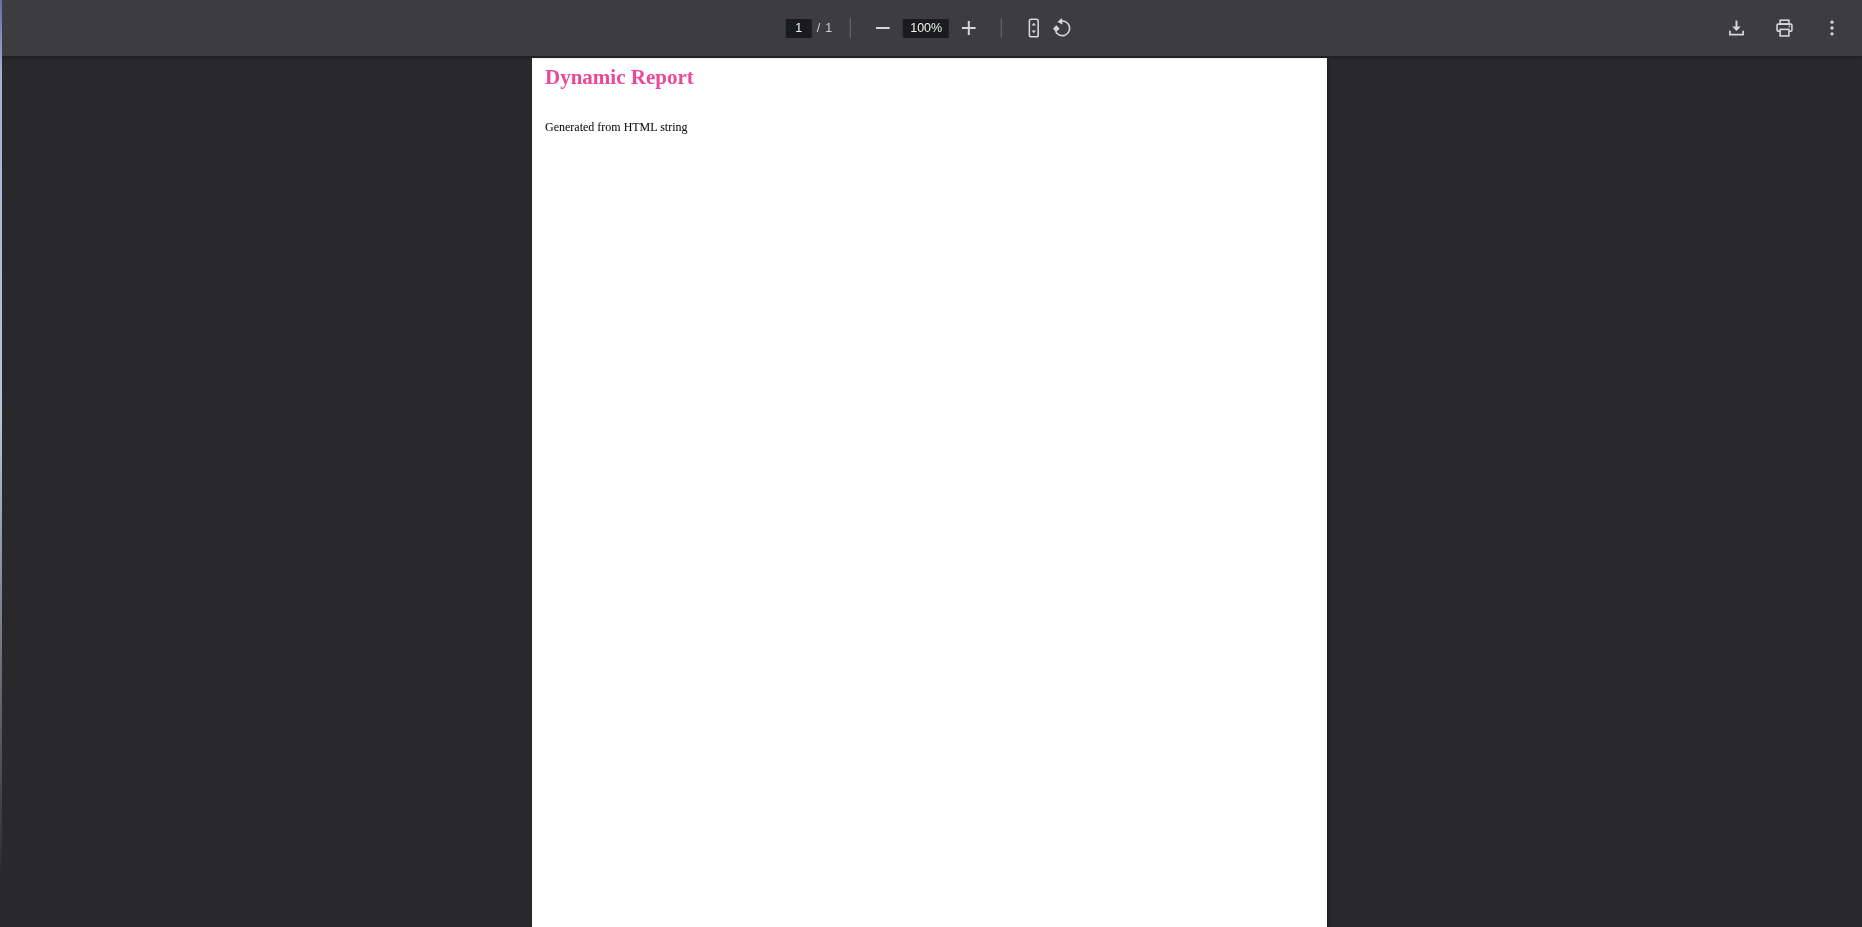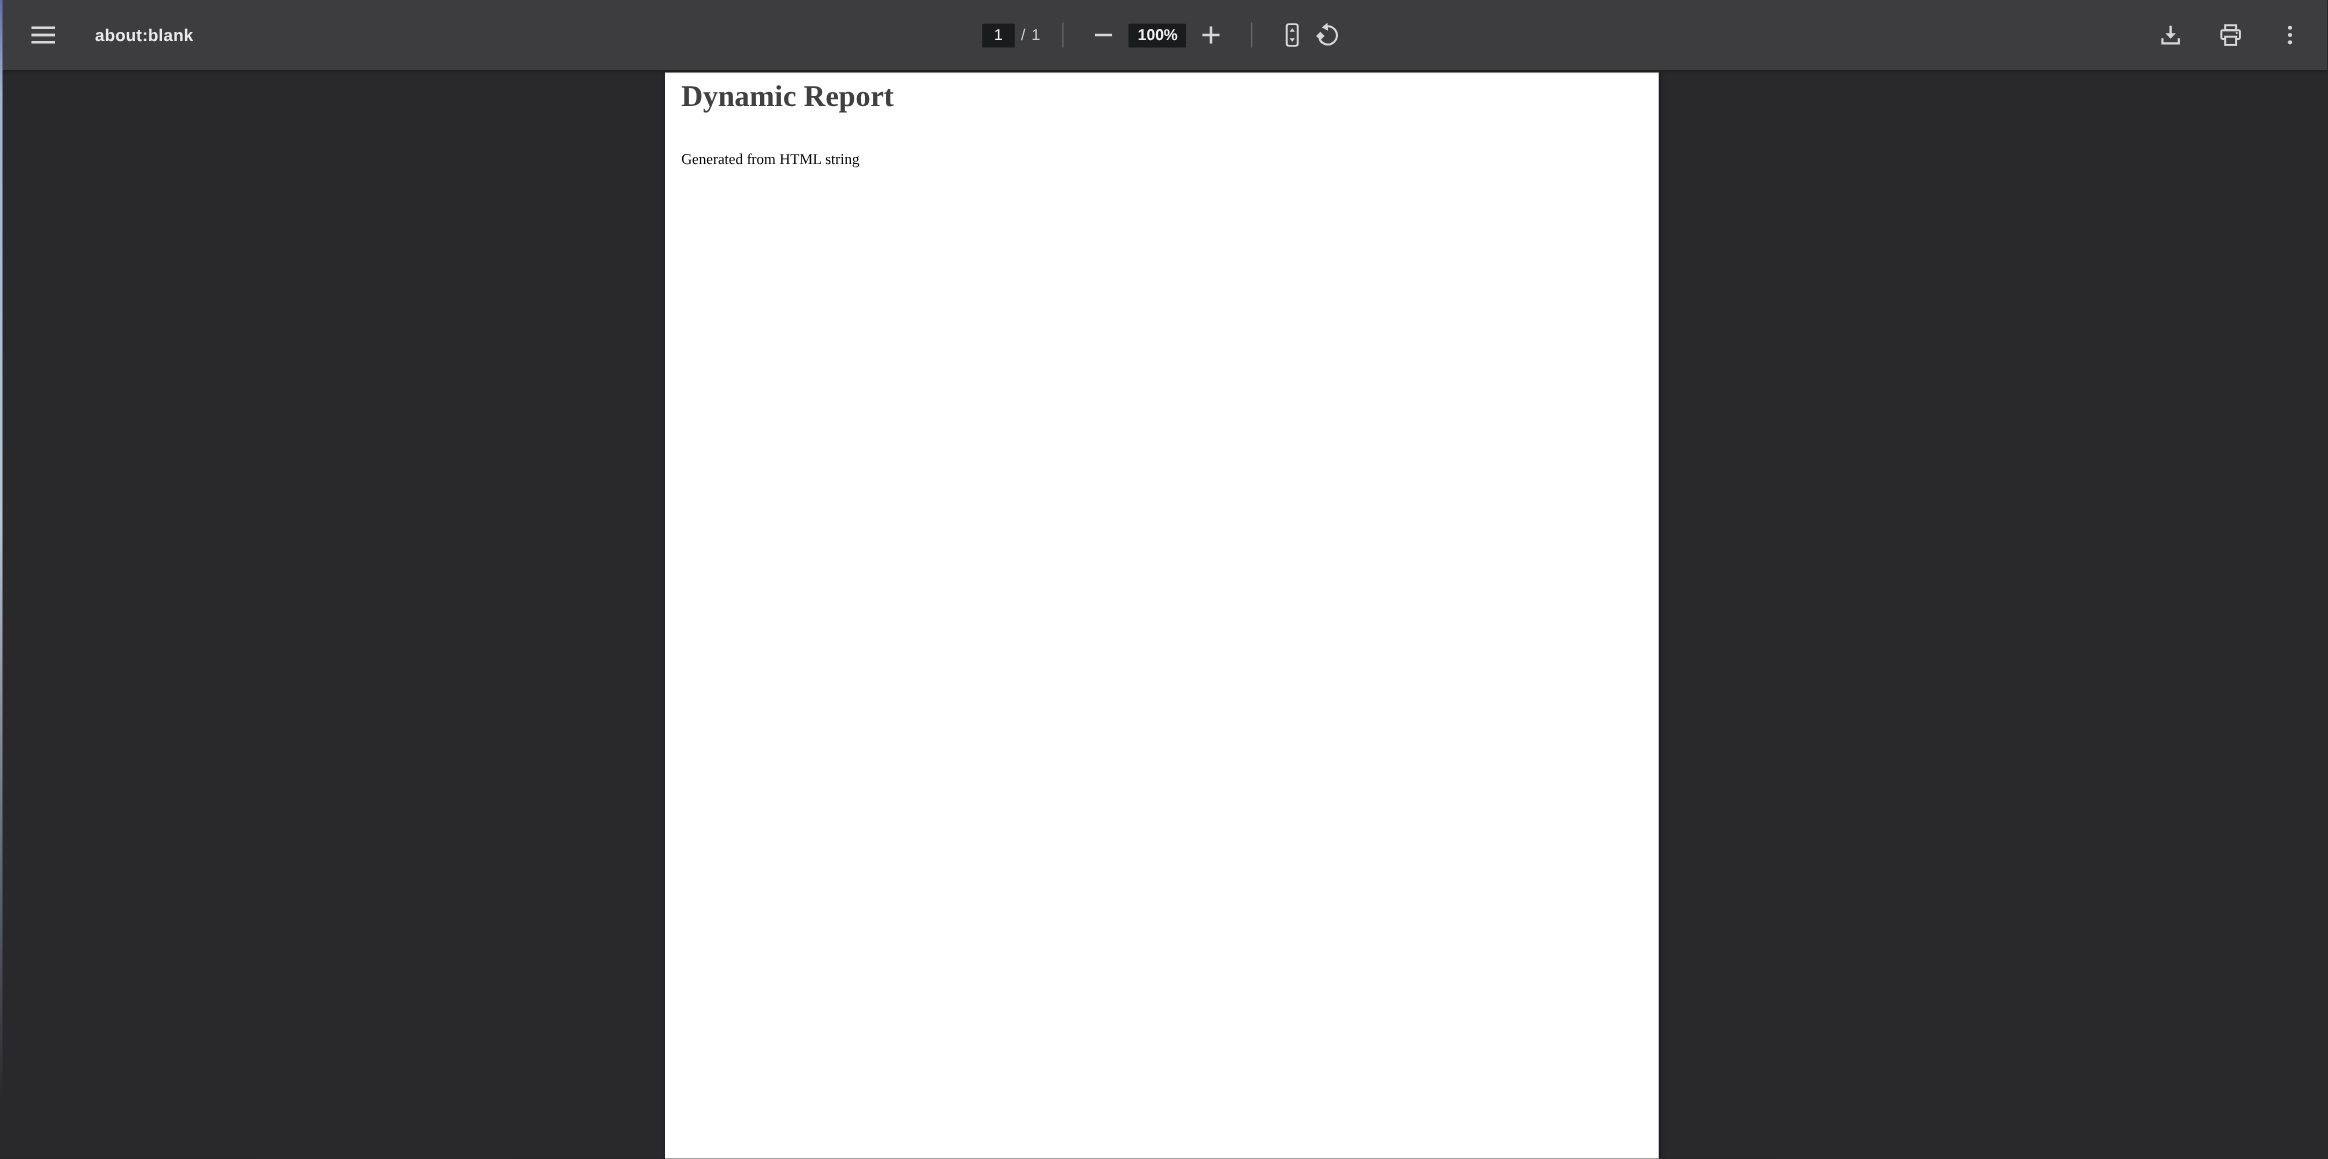--- a/index.html
+++ b/index.html
@@ -41,21 +41,21 @@
   .tb-center {
     position:absolute; left:50%; top:0; height:100%; transform:translateX(-50%);
     display:flex; align-items:center; white-space:nowrap;
   }
   .dark-field {
     background:#191b1c; border:none; color:#f1f1f1;
     font-family:"Liberation Sans", sans-serif; font-size:12.5px; text-align:center;
     height:19px; border-radius:1px;
   }
   .page-field { width:26px; }
-  .zoom-field { width:46px; margin:0 6px;font-weight:bold; }
+  .zoom-field { width:46px; margin:0 6px; }
   .sep-text { color:#cfd0d1; font-size:12.5px; margin:0 5px; }
   .total-text { color:#cfd0d1; font-size:12.5px; }
   .tb-divider {
     width:1px; height:20px; background:#68696b; margin:0 18px; display:inline-block;
   }
   .small-btn { width:28px; height:28px; }
 
   .tb-right {
     position:absolute; right:6px; top:0; height:100%;
     display:flex; align-items:center; gap:8px; padding-right:4px;
@@ -67,43 +67,33 @@
     background:#29292b; overflow:hidden;
   }
   .pdf-page {
     position:absolute; left:532px; top:2px; width:795px; height:1040px;
     background:#ffffff;
     box-shadow:1px 1px 3px rgba(0,0,0,.5);
   }
   .pdf-page h1 {
     position:absolute; left:13px; top:7px;
     font-family:"Liberation Serif", serif; font-weight:700;
-    font-size:24px; color:#404040; line-height:1.15;
+    font-size:21px; color:#ec4899; line-height:1.15;
   }
   .pdf-page p {
     position:absolute; left:13px; top:62px;
     font-family:"Liberation Serif", serif; font-weight:400;
     font-size:12px; color:#000; line-height:1.2;
   }
 </style>
 </head>
 <body>
 
 <div class="toolbar">
 
-  <div class="tb-left">
-    <button class="icon-btn">
-      <svg width="19" height="14" viewBox="0 0 19 14">
-        <rect x="0" y="0" width="19" height="2.2" fill="currentColor"></rect>
-        <rect x="0" y="5.9" width="19" height="2.2" fill="currentColor"></rect>
-        <rect x="0" y="11.8" width="19" height="2.2" fill="currentColor"></rect>
-      </svg>
-    </button>
-    <span class="doc-title">about:blank</span>
-  </div>
 
   <div class="tb-center">
     <input class="dark-field page-field" value="1" style="">
     <span class="sep-text">/</span>
     <span class="total-text">1</span>
 
     <span class="tb-divider"></span>
 
     <button class="icon-btn small-btn">
       <svg width="14" height="14" viewBox="0 0 14 14">

